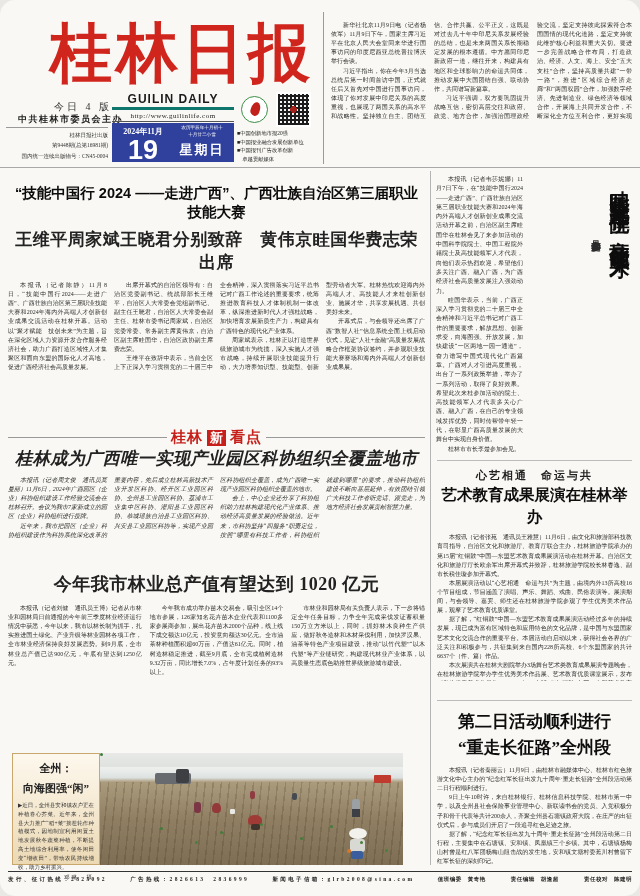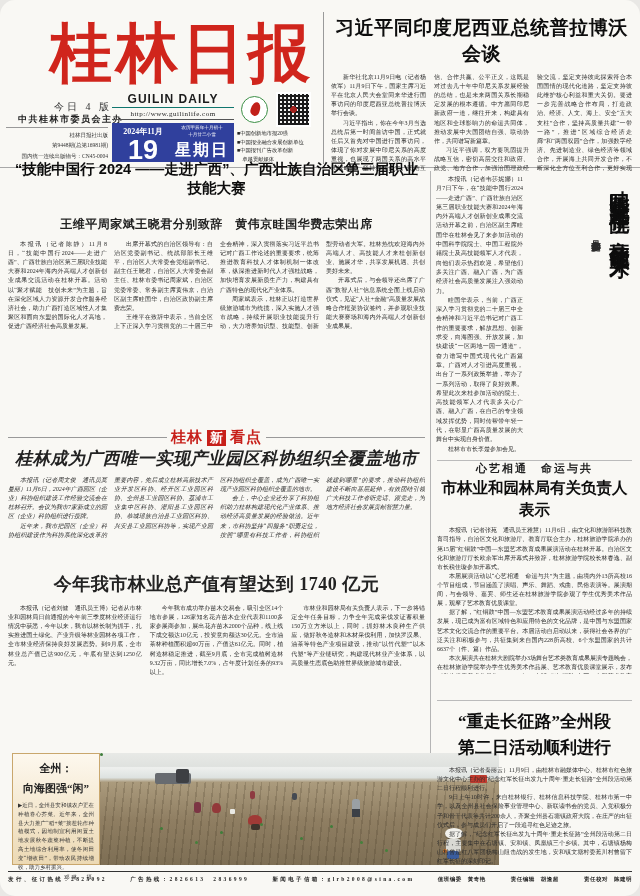--- a/index.html
+++ b/index.html
@@ -10,28 +10,28 @@
   
   .mh-title{position:absolute;left:48px;top:12px;width:268px;height:84px;
     font-weight:900;font-size:62px;line-height:82px;text-align:center;color:#d0251c;
     letter-spacing:4px;transform:scaleY(1.04);font-family:"Liberation Serif",serif;}
   .mh-edition{position:absolute;left:54px;top:100px;font-size:10px;letter-spacing:3px;color:#333;}
   .mh-organizer{position:absolute;left:18px;top:113px;font-size:9px;font-weight:bold;letter-spacing:1.5px;}
   .mh-pressbox{position:absolute;left:6px;top:127px;width:102px;text-align:right;
     font-size:5.5px;line-height:1.9;border-top:1px solid #999;padding-top:2px;color:#333;}
   .mh-en{position:absolute;left:112px;top:92px;width:122px;text-align:center;}
   .mh-en .en{font-family:"Liberation Sans",sans-serif;font-weight:700;font-size:12px;letter-spacing:1px;color:#1b1b1b;}
-  .mh-en .web{font-size:7px;letter-spacing:.5px;border-top:1px solid #0f766e;border-bottom:1px solid #555;
+  .mh-en .web{font-size:7px;letter-spacing:.5px;border-top:3px solid #0f766e;border-bottom:1px solid #555;
     padding:1.5px 0;margin-top:1px;color:#222;}
   .datebox{position:absolute;left:112px;top:123px;width:122px;height:39px;background:#30409d;color:#fff;
     display:grid;grid-template-columns:58px 1fr;grid-template-rows:15px 1fr;padding:1px 2px;}
   .db-ym{font-size:8px;align-self:center;text-align:center;font-weight:bold;}
   .db-lunar{font-size:4.6px;line-height:1.35;text-align:center;align-self:center;}
   .db-day{font-family:"Liberation Sans",sans-serif;font-weight:700;font-size:27px;line-height:22px;text-align:center;}
-  .db-week{font-size:16px;font-weight:700;letter-spacing:2px;text-align:center;align-self:center;}
+  .db-week{font-size:13px;font-weight:700;letter-spacing:2px;text-align:center;align-self:center;}
   .logo-circle{position:absolute;left:241px;top:96px;width:27px;height:27px;border:1.5px solid #3c8f46;
     border-radius:50%;background:#fff;}
   .logo-swirl{position:absolute;left:9px;top:5px;width:9px;height:14px;background:#c2201a;
     border-radius:55% 60% 50% 65%/65% 60% 40% 40%;transform:rotate(18deg);}
   .qr{position:absolute;left:278px;top:94px;width:31px;height:31px;
     background:
       radial-gradient(circle at 50% 50%,#a6231d 0 3.5px,rgba(0,0,0,0) 3.5px),
       repeating-linear-gradient(0deg,#1c1c1c 0 2px,rgba(0,0,0,0) 2px 4px),
       repeating-linear-gradient(90deg,#1c1c1c 0 2px,#f3f3f1 2px 4px);
     outline:2px solid #fff;}
@@ -45,25 +45,25 @@
   p{margin:0;text-indent:2em;}
   .body-txt{font-size:6px;line-height:1.52;text-align:justify;color:#2b2b2b;overflow:hidden;}
 
   
   .topstory{position:absolute;left:331px;top:15px;width:301px;}
   .ts-h{font-family:"Liberation Sans",sans-serif;font-weight:900;font-size:19px;text-align:center;
     letter-spacing:.5px;color:#0d0d0d;}
   .ts-body{margin-top:6px;column-count:3;column-gap:8px;height:106px;}
 
   
-  .mainstory{position:absolute;left:8px;top:160px;width:417px;}
+  .mainstory{position:absolute;left:8px;top:184px;width:417px;}
   .ms-h1{font-family:"Liberation Sans",sans-serif;font-weight:900;font-size:14.5px;text-align:center;color:#0c0c0c;}
   .ms-h2{font-family:"Liberation Sans",sans-serif;font-weight:900;font-size:17px;text-align:center;
     margin-top:4px;letter-spacing:1px;color:#0c0c0c;}
-  .ms-sub{font-weight:700;font-size:12px;text-align:center;margin-top:18px;letter-spacing:.5px;}
+  .ms-sub{font-weight:700;font-size:17px;text-align:center;margin-top:6px;letter-spacing:.5px;}
   .ms-body{margin-top:7px;column-count:4;column-gap:7px;height:168px;}
 
   
   .rtstory{position:absolute;left:436px;top:175px;width:196px;height:280px;overflow:hidden;
     font-size:6px;line-height:1.55;text-align:justify;color:#2b2b2b;}
   .rt-float{float:right;width:102px;height:254px;margin-left:7px;display:flex;
     flex-direction:row-reverse;justify-content:flex-start;}
   .rt-vtitle{writing-mode:vertical-rl;font-weight:900;font-size:20px;line-height:1.2;
     letter-spacing:3px;color:#0d0d0d;}
   .rt-vsub{writing-mode:vertical-rl;font-size:9.5px;font-weight:bold;margin-top:58px;margin-right:5px;}
@@ -80,21 +80,21 @@
   .kexie{position:absolute;left:8px;top:447px;width:417px;font-style:italic;}
   .kx-h{font-weight:700;font-size:17px;text-align:center;letter-spacing:.5px;}
   .kx-body{margin-top:6px;column-count:4;column-gap:7px;height:94px;}
 
   
   .forestry{position:absolute;left:8px;top:572px;width:417px;}
   .fr-h{font-weight:700;font-size:18px;text-align:center;letter-spacing:.5px;}
   .fr-body{margin-top:8px;column-count:3;column-gap:8px;height:136px;}
 
   
-  .photoblk{position:absolute;left:12px;top:753px;width:487px;height:112px;display:flex;}
+  .photoblk{position:absolute;left:12px;top:753px;width:391px;height:112px;display:flex;}
   .caption{width:88px;background:linear-gradient(180deg,#fdf8ee,#ecd9b4);border:1px solid #c9a76d;
     padding:7px 5px 4px;}
   .cap-t{font-weight:700;font-size:11px;text-align:center;}
   .cap-t2{font-weight:700;font-size:11px;text-align:center;margin-top:5px;}
   .cap-body{font-size:5.5px;line-height:1.6;text-align:justify;margin-top:5px;color:#333;}
   .cap-credit{font-size:5.5px;text-align:right;margin-top:3px;letter-spacing:2px;color:#333;}
   .photo{flex:1;position:relative;overflow:hidden;
     background:linear-gradient(180deg,#e8e9e6 0%,#dfe2df 12%,#eef0ee 13%,#dde2e0 22%,#ab9b7d 26%,#8f7e62 60%,#7d6e54 100%);}
   .furrows{position:absolute;left:0;top:26%;width:100%;height:74%;
     background:repeating-linear-gradient(96deg,rgba(55,44,26,.28) 0 1.5px,rgba(0,0,0,0) 1.5px 8px);opacity:.7;}
@@ -113,21 +113,21 @@
   .fg6b{left:252px;top:56px;width:8px;height:8px;background:#3c4046;}
   .hat{right:36px;bottom:26px;width:18px;height:11px;background:#f2f1ec;border-radius:50%;box-shadow:0 1px 1px rgba(0,0,0,.25);}
   .hbody{right:38px;bottom:13px;width:15px;height:13px;background:#d9d9d3;border-radius:3px;}
   .hlegs{right:40px;bottom:6px;width:12px;height:8px;background:#3a5d9e;border-radius:2px;}
   .glove{right:52px;bottom:12px;width:4px;height:4px;background:#d8762a;border-radius:50%;}
   .seedlings{left:0;top:0;width:3px;height:3px;border-radius:50%;background:#3f7d3a;
     box-shadow:120px 78px 0 #3f7d3a,160px 70px 0 #46813c,200px 84px 0 #3f7d3a,95px 88px 0 #46813c,
     230px 72px 0 #3f7d3a,260px 88px 0 #46813c,60px 74px 0 #3f7d3a,285px 96px 0 #46813c;}
 
   
-  .htg{position:absolute;left:437px;top:460px;width:195px;border-top:1px solid #bbb;}
+  .htg{position:absolute;left:437px;top:460px;width:195px;border-top:1px solid #bbb;padding-top:7px;}
   .htg-kicker{font-weight:700;font-size:11px;text-align:center;letter-spacing:2px;}
   .htg-h{font-weight:900;font-size:15.5px;text-align:center;line-height:1.4;margin-top:4px;color:#0d0d0d;}
   .htg-body{margin-top:6px;height:148px;}
   .czl{position:absolute;left:437px;top:700px;width:195px;border-top:1px solid #bbb;padding-top:8px;}
   .czl-h{font-weight:900;font-size:17px;text-align:center;line-height:1.5;color:#0d0d0d;}
   .czl-body{margin-top:6px;height:100px;}
 
   
   .footer{position:absolute;left:8px;top:871px;width:624px;border-top:1px solid #333;padding-top:4px;
     display:flex;justify-content:space-between;font-size:5.5px;letter-spacing:.5px;color:#1e1e1e;font-weight:bold;}
@@ -167,21 +167,20 @@
     <div>■中国报业融合发展创新单位</div>
     <div>■中国报刊广告改革创新</div>
     <div>　卓越贡献媒体</div>
   </div>
 
   <div class="vline1"></div>
   <div class="hline1"></div>
   <div class="vline2"></div>
 
   <div class="topstory">
-    <div class="ts-h">习近平同印度尼西亚总统普拉博沃会谈</div>
     <div class="ts-body body-txt">
       <p>新华社北京11月9日电（记者杨依军）11月9日下午，国家主席习近平在北京人民大会堂同来华进行国事访问的印度尼西亚总统普拉博沃举行会谈。</p>
       <p>习近平指出，你在今年3月当选总统后第一时间首访中国，正式就任后又首先对中国进行国事访问，体现了你对发展中印尼关系的高度重视，也展现了两国关系的高水平和战略性。坚持独立自主、团结互信、合作共赢、公平正义，这既是对过去几十年中印尼关系发展经验的总结，也是未来两国关系长期稳定发展的根本遵循。中方愿同印尼新政府一道，继往开来，构建具有地区和全球影响力的命运共同体，推动发展中大国团结自强、联动协作，共同谱写新篇章。</p>
       <p>习近平强调，双方要巩固提升战略互信，密切高层交往和政府、政党、地方合作，加强治国理政经验交流，坚定支持彼此探索符合本国国情的现代化道路，坚定支持彼此维护核心利益和重大关切。要进一步完善战略合作布局，打造政治、经济、人文、海上、安全“五大支柱”合作，坚持高质量共建“一带一路”，推进“区域综合经济走廊”和“两国双园”合作，加强数字经济、先进制造业、绿色经济等领域合作，开展海上共同开发合作，不断深化全方位互利合作，更好实现联动发展，推进各自现代化。中方愿进口更多印尼优质农渔产品，支持更多中国企业赴印尼投资兴业，加强减贫、医疗、粮食种植、渔业等领域交流合作，为印尼科研人才培养和职业教育发展提供支持，出台更多便利化措施，扩大人员往来。（下转第四版）</p>
     </div>
   </div>
 
   <div class="mainstory">
     <div class="ms-h1">“技能中国行 2024 ——走进广西”、广西壮族自治区第三届职业技能大赛</div>
     <div class="ms-sub">王维平周家斌王晓君分别致辞　黄伟京眭国华费志荣出席</div>
@@ -215,21 +214,21 @@
   <div class="kexie">
     <div class="kx-h">桂林成为广西唯一实现产业园区科协组织全覆盖地市</div>
     <div class="kx-body body-txt">
       <p>本报讯（记者周文俊　通讯员莫曼丽）11月6日，2024年广西园区（企业）科协组织建设工作经验交流会在桂林召开。会议为我市7家新成立的园区（企业）科协组织进行授牌。</p>
       <p>近年来，我市把园区（企业）科协组织建设作为科协系统深化改革的重要内容，先后成立桂林高新技术产业开发区科协、经开区工业园区科协、全州县工业园区科协、荔浦市工业集中区科协、灌阳县工业园区科协、恭城瑶族自治县工业园区科协、兴安县工业园区科协等，实现产业园区科协组织全覆盖，成为广西唯一实现产业园区科协组织全覆盖的地市。</p>
       <p>会上，中心企业还分享了科协组织助力桂林构建现代化产业体系、推动经济高质量发展的经验做法。近年来，市科协坚持“四服务”职责定位，按照“哪里有科技工作者，科协组织就建到哪里”的要求，推动科协组织建设不断向基层延伸，有效团结引领广大科技工作者听党话、跟党走，为地方经济社会发展贡献智慧力量。</p>
     </div>
   </div>
 
   <div class="forestry">
-    <div class="fr-h">今年我市林业总产值有望达到 1740 亿元</div>
+    <div class="fr-h">今年我市林业总产值有望达到 1020 亿元</div>
     <div class="fr-body body-txt">
       <p>本报讯（记者刘健　通讯员王博）记者从市林业和园林局日前通报的今年前三季度林业经济运行情况中获悉，今年以来，我市以林长制为抓手，扎实推进国土绿化、产业升级等林业园林各项工作，全市林业经济保持良好发展态势。到9月底，全市林业总产值已达900亿元，年底有望达到1250亿元。</p>
       <p>今年我市成功举办苗木交易会，吸引全区14个地市参展，126家知名花卉苗木企业代表和1100多家参展商参加，展出花卉苗木2000个品种，线上线下成交额达10亿元，投资意向额达30亿元。全市油茶林种植面积超60万亩，产值达61亿元。同时，植树造林稳定推进，截至9月底，全市完成植树造林9.32万亩，同比增长7.0%，占年度计划任务的93%以上。</p>
       <p>市林业和园林局有关负责人表示，下一步将锚定全年任务目标，力争全年完成采伐发证蓄积量150万立方米以上，同时，抓好林木良种生产供应，做好秋冬造林和木材采伐利用，加快罗汉果、油茶等特色产业项目建设，推动“以竹代塑”“以木代塑”等产业链研究，构建现代林业产业体系，以高质量生态底色助推世界级旅游城市建设。</p>
     </div>
   </div>
 
   <div class="photoblk">
     <div class="caption">
       <div class="cap-t">全州：</div>
@@ -254,32 +253,32 @@
       <div class="ph hat"></div>
       <div class="ph hbody"></div>
       <div class="ph hlegs"></div>
       <div class="ph glove"></div>
       <div class="ph seedlings"></div>
     </div>
   </div>
 
   <div class="htg">
     <div class="htg-kicker">心艺相通　命运与共</div>
-    <div class="htg-h" style="margin-top:1px;">市林业和园林局有关负责人表示</div>
+    <div class="htg-h" style="margin-top:1px;">艺术教育成果展演在桂林举办</div>
     <div class="htg-body body-txt">
       <p>本报讯（记者张苑　通讯员王雅慧）11月6日，由文化和旅游部科技教育司指导，自治区文化和旅游厅、教育厅联合主办，桂林旅游学院承办的第15届“红铜鼓”中国—东盟艺术教育成果展演活动在桂林开幕。自治区文化和旅游厅厅长欧余军出席开幕式并致辞，桂林旅游学院校长林春逸、副市长税佳璇参加开幕式。</p>
       <p>本届展演活动以“心艺相通　命运与共”为主题，由境内外13所高校16个节目组成，节目涵盖了演唱、声乐、舞蹈、戏曲、民俗表演等。展演期间，与会领导、嘉宾、师生还在桂林旅游学院参观了学生优秀美术作品展，观摩了艺术教育优质课堂。</p>
       <p>据了解，“红铜鼓”中国—东盟艺术教育成果展演活动经过多年的持续发展，现已成为富有区域特色和应用特色的文化品牌，是中国与东盟国家艺术文化交流合作的重要平台。本届活动自启动以来，获得社会各界的广泛关注和积极参与，共征集到来自国内228所高校、6个东盟国家的共计6637个（件、篇）作品。</p>
       <p>本次展演共在桂林大剧院举办3场舞台艺术类教育成果展演专题晚会，在桂林旅游学院举办学生优秀美术作品展、艺术教育优质课堂展示，发布《学生优秀美术作品集（2024）》，出版《“红铜鼓”中国—东盟艺术教育优秀论文集（2024）》等。</p>
     </div>
   </div>
 
   <div class="czl">
+    <div class="czl-h">第二日活动顺利进行</div>
     <div class="czl-h">“重走长征路”全州段</div>
-    <div class="czl-h">第二日活动顺利进行</div>
     <div class="czl-body body-txt">
       <p>本报讯（记者秦丽云）11月9日，由桂林市融媒体中心、桂林市红色旅游文化中心主办的“纪念红军长征出发九十周年·重走长征路”全州段活动第二日行程顺利进行。</p>
       <p>9日上午10时许，来自桂林银行、桂林信息科技学院、桂林市第一中学，以及全州县社会保险事业管理中心、新联读书会的党员、入党积极分子和骨干代表等共计200余人，齐聚全州县石塘镇政府大院，在庄严的出征仪式后，参与成员们开启了一段追寻红色足迹之旅。</p>
       <p>据了解，“纪念红军长征出发九十周年·重走长征路”全州段活动第二日行程，主要集中在石塘镇、安和镇、凤凰镇三个乡镇。其中，石塘镇杨梅山村曾是红八军团杨梅山阻击战的发生地，安和镇文塘村委蕉川村曾留下红军长征的深刻印记。</p>
 
     </div>
   </div>
 
   <div class="footer">
     <span>发 行 、 征 订 热 线 ： 2 8 2 5 0 9 2</span>

